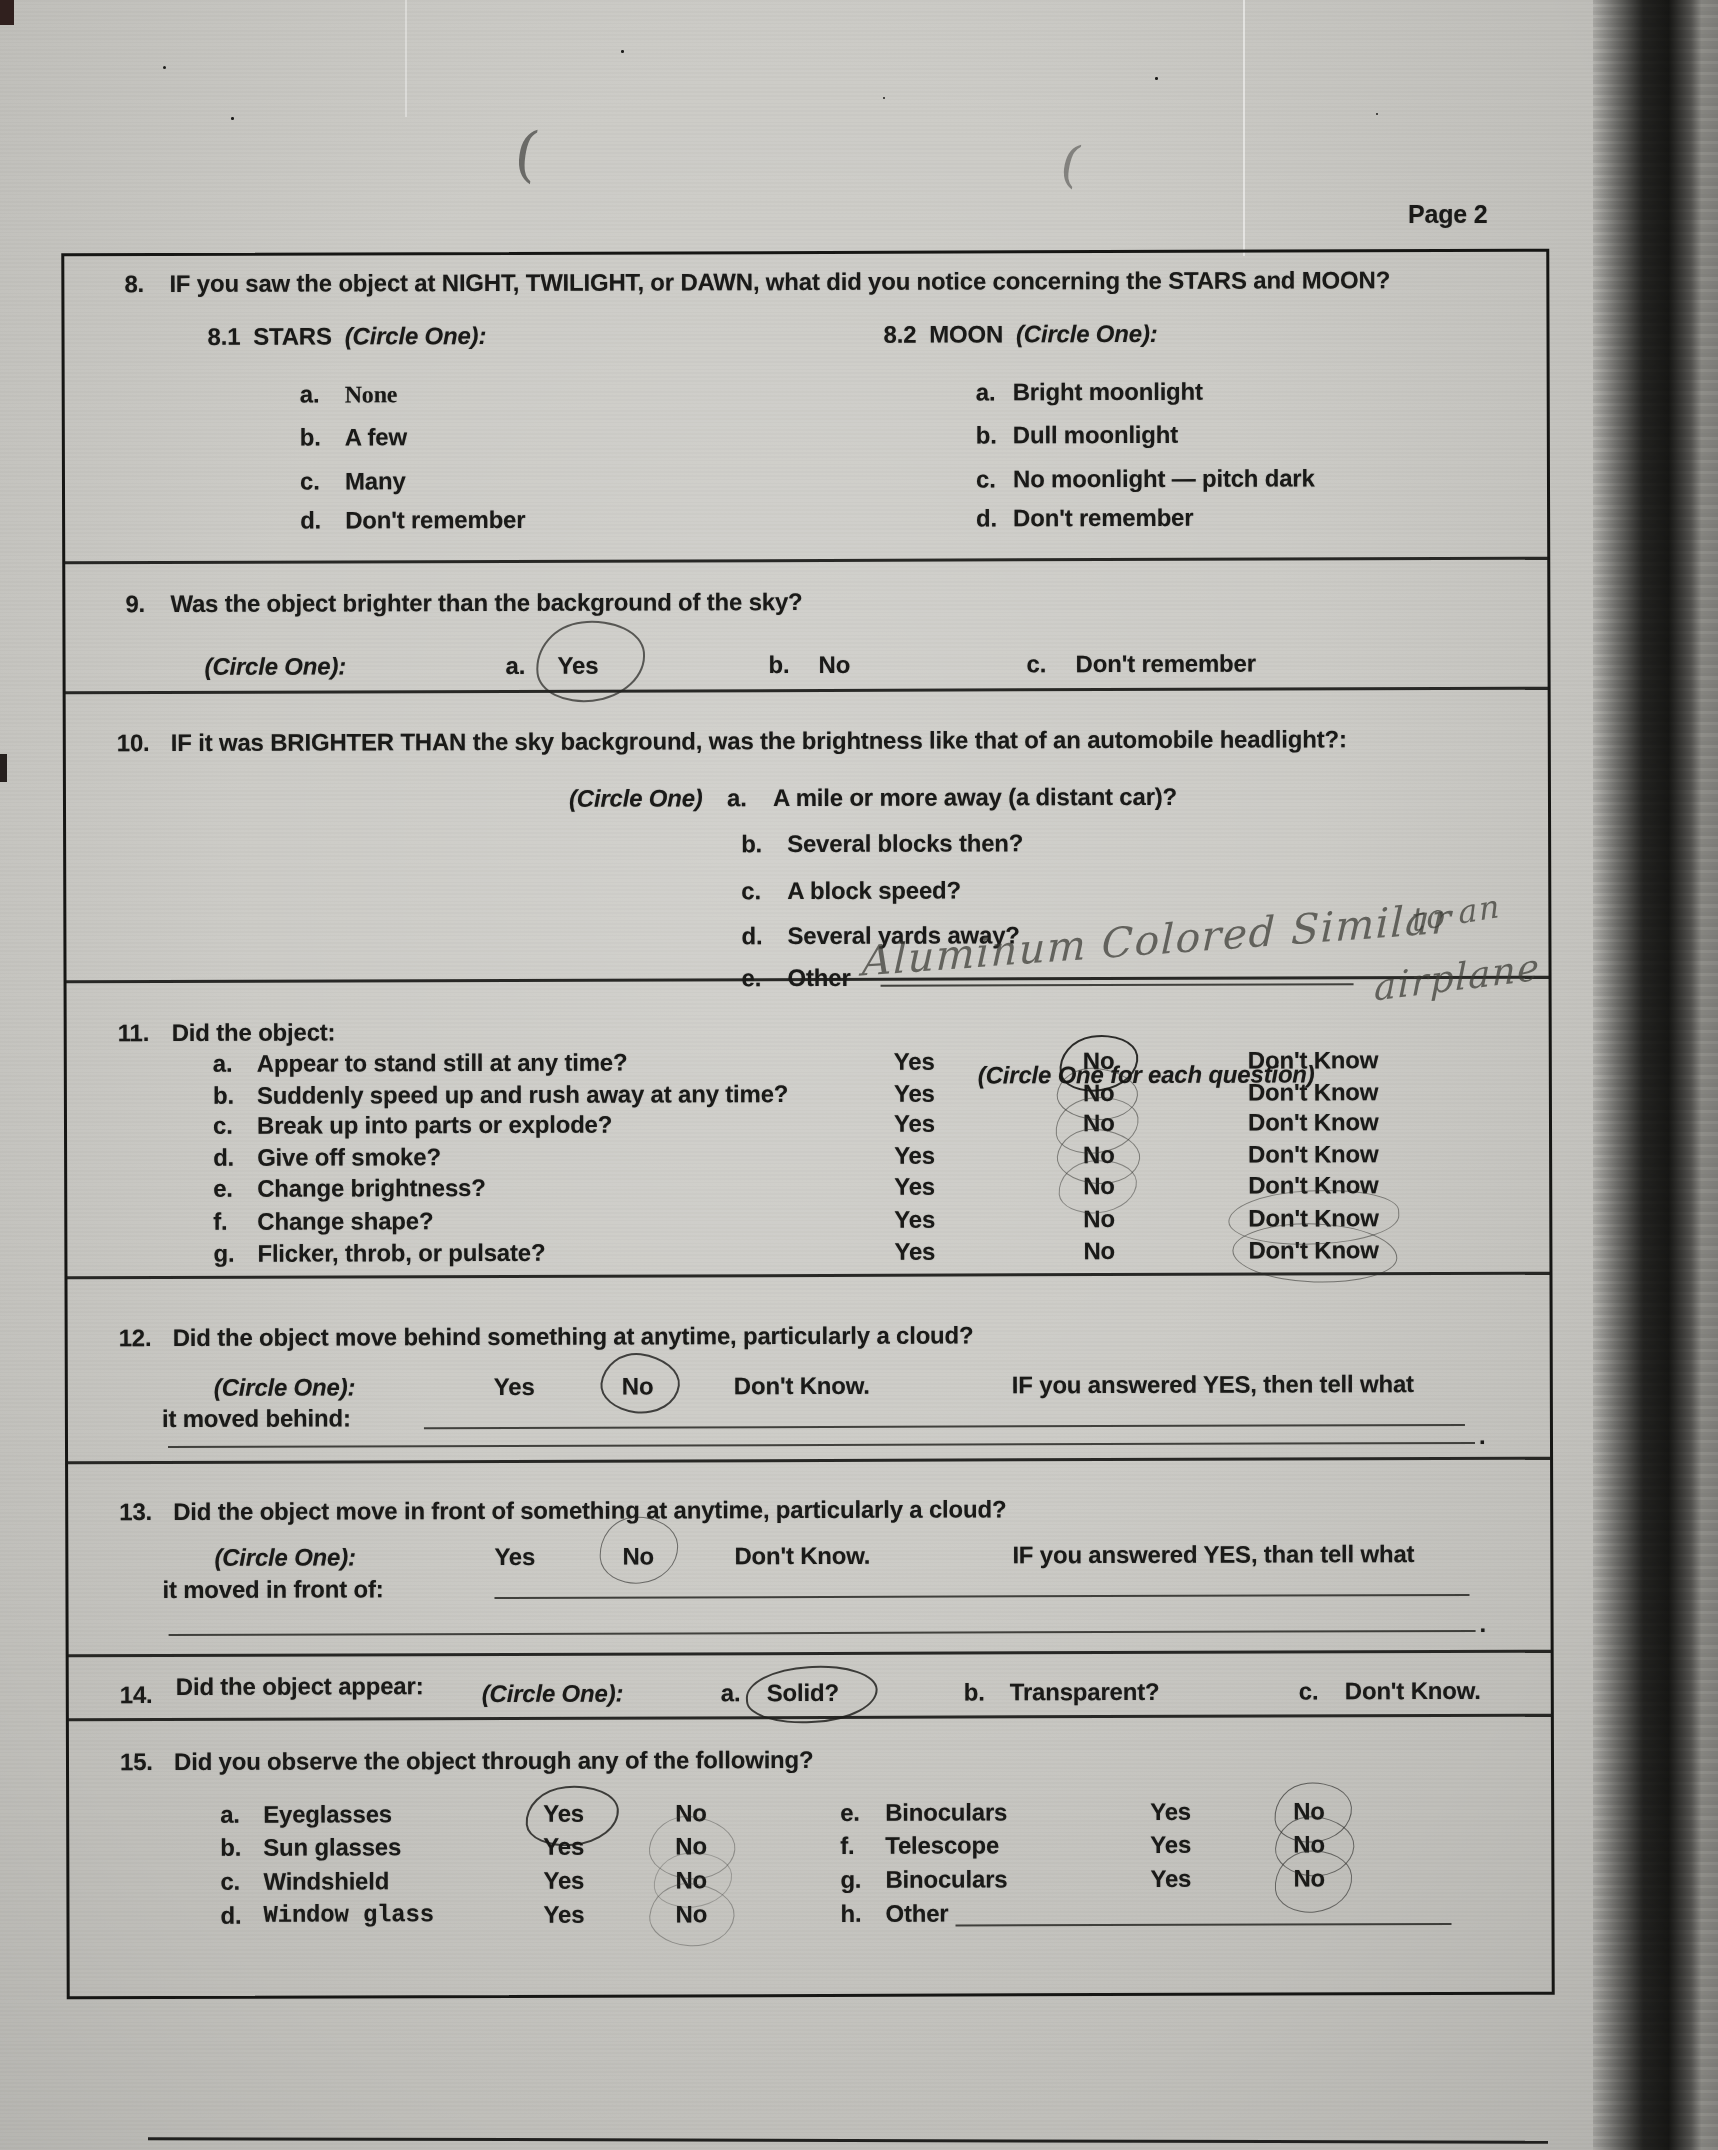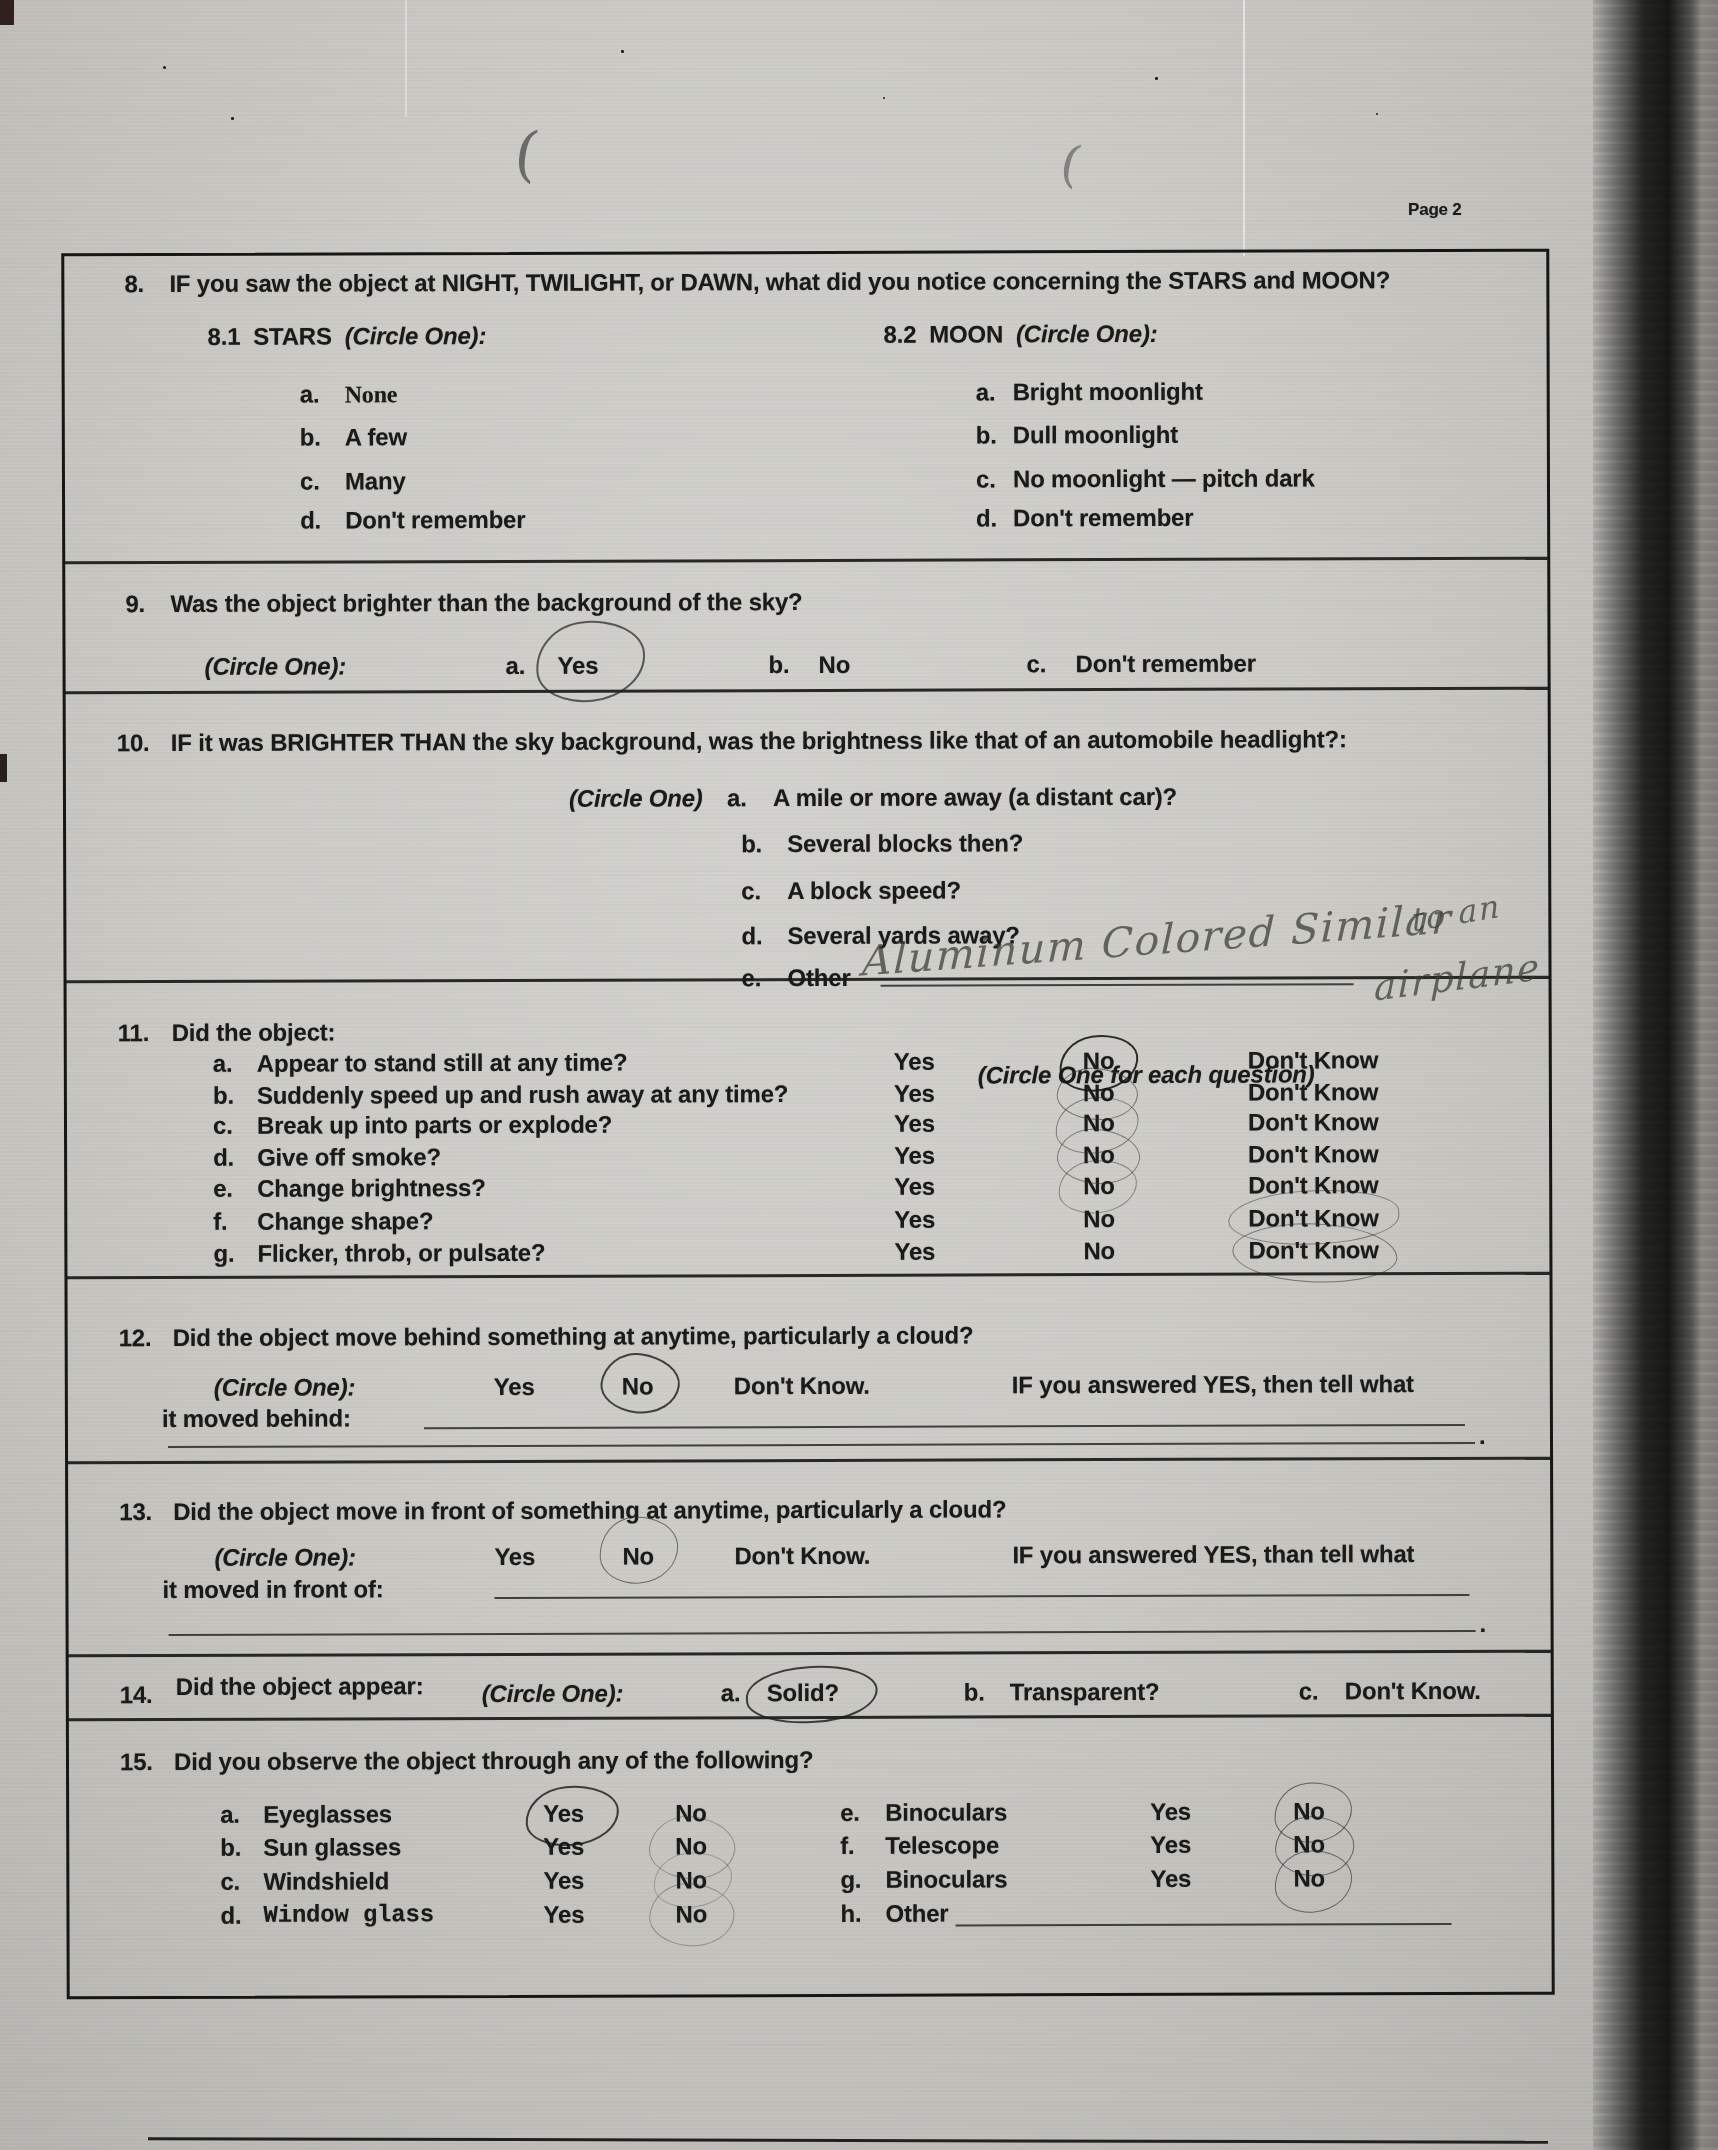--- a/index.html
+++ b/index.html
@@ -42,21 +42,21 @@
   <div class="scratch" style="left:405px;top:0;width:1.6px;height:117px;opacity:.7;"></div>
   <span class="stray" style="left:515px;top:123px;transform:rotate(8deg);">(</span>
   <span class="stray" style="left:1061px;top:139px;font-size:50px;opacity:.45;transform:rotate(12deg);">(</span>
   <div class="dot" style="left:163px;top:66px;width:3.3px;height:3.3px;"></div>
   <div class="dot" style="left:231px;top:117px;width:2.7px;height:2.7px;"></div>
   <div class="dot" style="left:621px;top:50px;width:2.7px;height:2.7px;"></div>
   <div class="dot" style="left:883px;top:97px;width:2.2px;height:2.2px;"></div>
   <div class="dot" style="left:1155px;top:77px;width:2.7px;height:2.7px;"></div>
   <div class="dot" style="left:1376px;top:113px;width:2.2px;height:2.2px;"></div>
 
-  <span class="t" style="left:1408px;top:200px;font-size:17px;">Page 2</span>
+  <span class="t" style="left:1408px;top:200px;font-size:25px;">Page 2</span>
 
   <div class="form-box">
 
     <div class="hr" style="top:305px;"></div>
     <div class="hr" style="top:435px;"></div>
     <div class="hr" style="top:724px;"></div>
     <div class="hr" style="top:1020px;"></div>
     <div class="hr" style="top:1205px;"></div>
     <div class="hr" style="top:1398px;"></div>
     <div class="hr" style="top:1462px;"></div>

